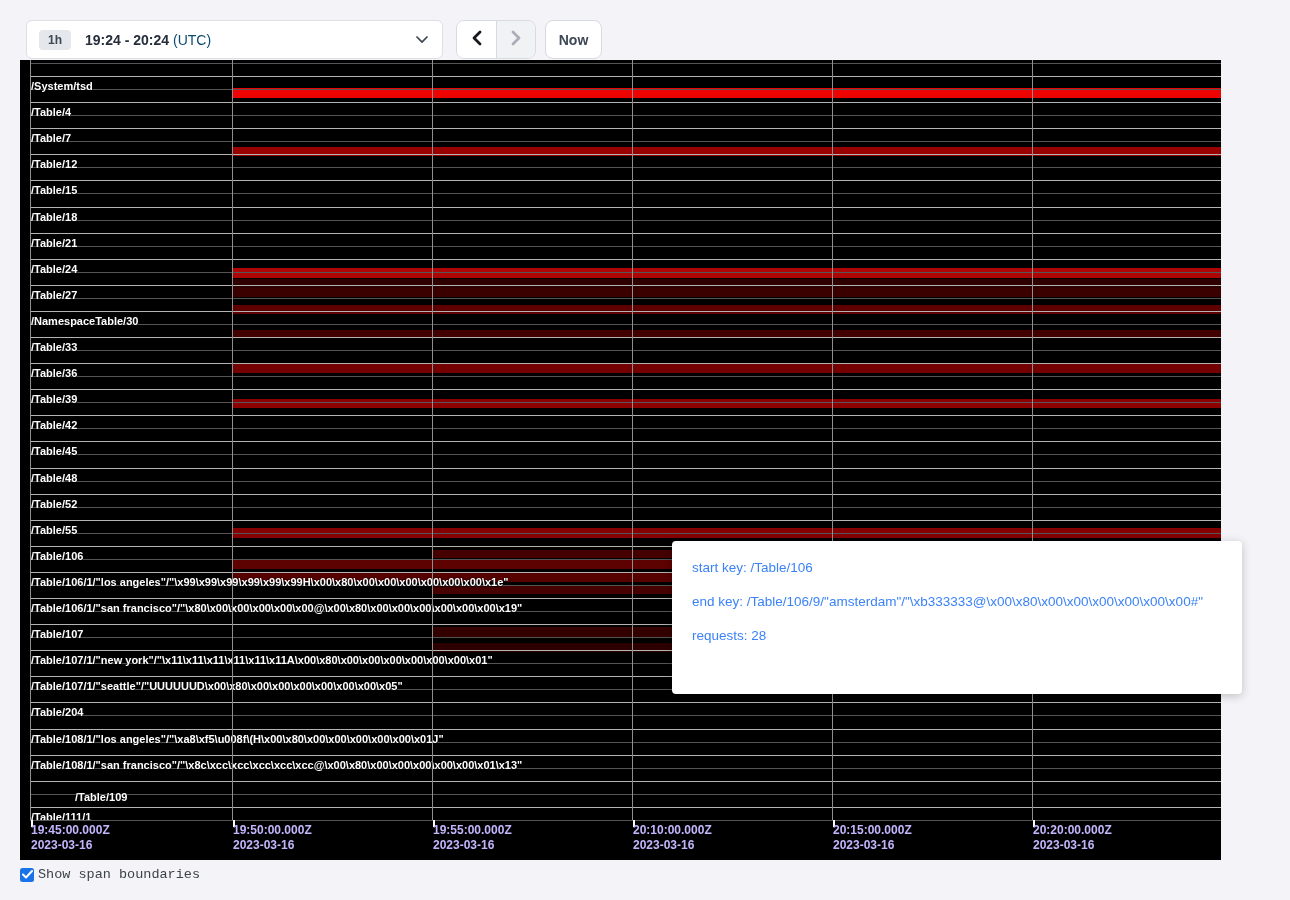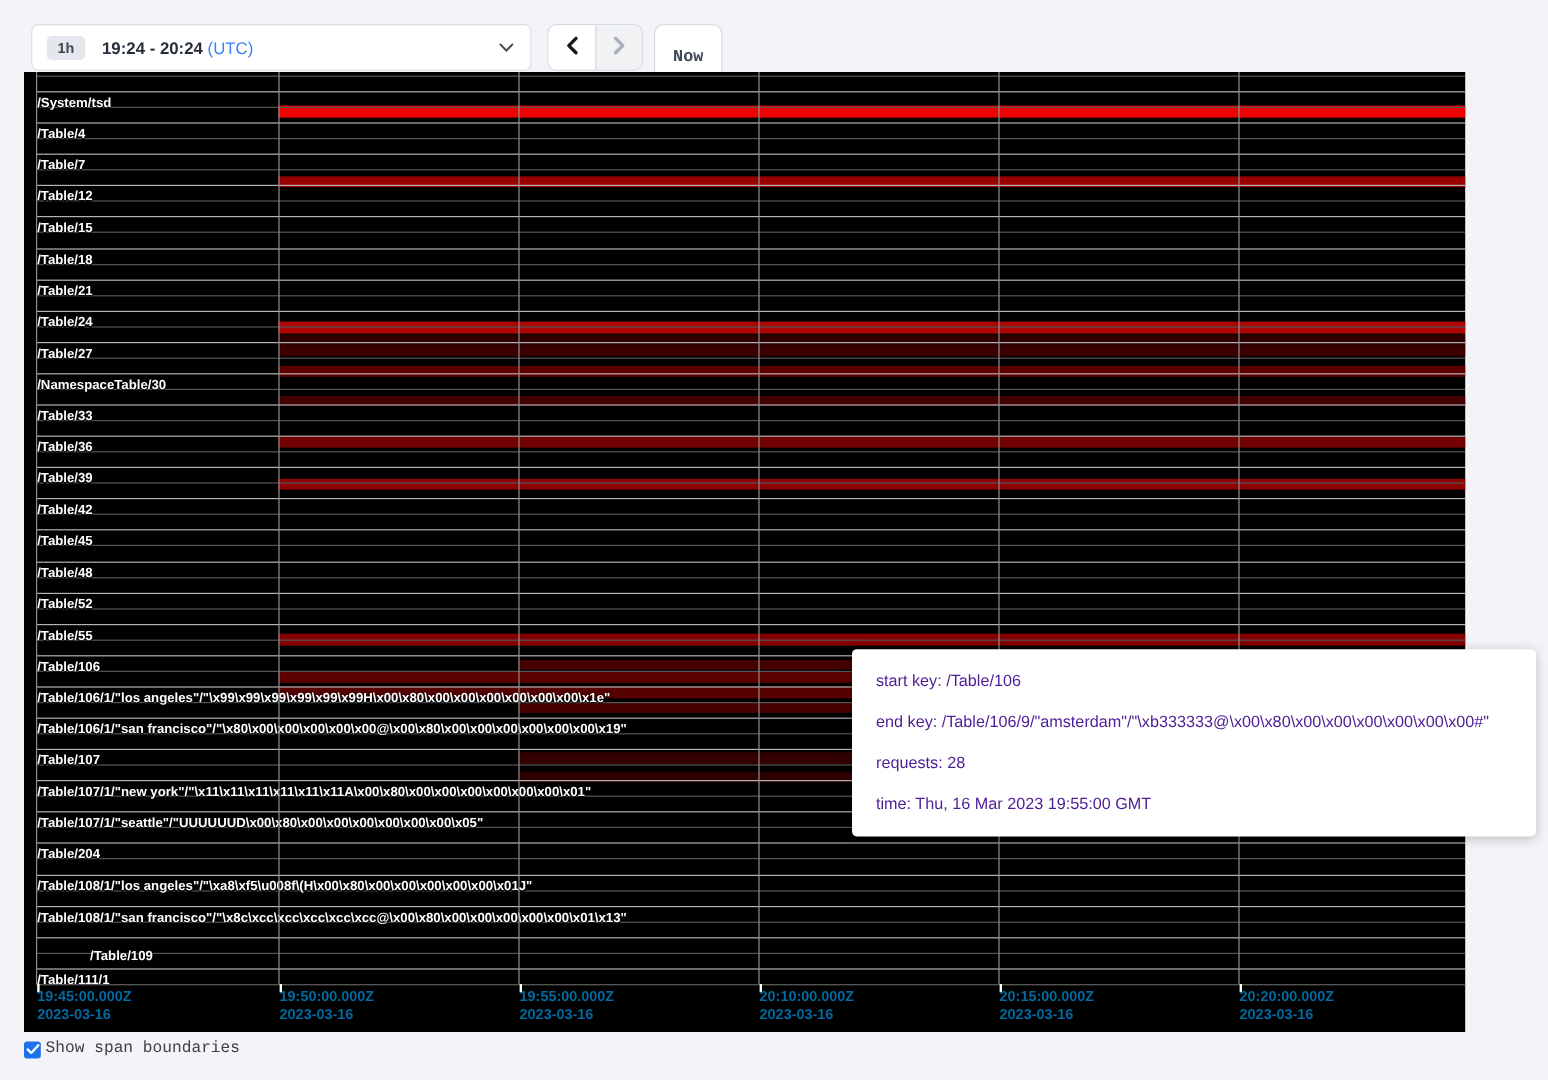--- a/index.html
+++ b/index.html
@@ -9,56 +9,56 @@
   .time-select{
     position:absolute; left:26px; top:20px; width:417px; height:39px;
     background:#fff; border:1px solid #dcdfe4; border-radius:6px;
     display:flex; align-items:center; cursor:pointer;
   }
   .duration-badge{
     margin-left:12px; background:#e4e7ec; color:#3e4754; font-weight:700;
     font-size:12px; padding:4px 9px; border-radius:4px; line-height:1;
   }
   .range-text{ margin-left:14px; font-size:14px; color:#262d3b; font-weight:700; }
-  .tz-text{ font-weight:400; color:#3b82f6; }
+  .tz-text{ font-weight:400; color:#0c4a6e; }
   .select-caret{ margin-left:auto; margin-right:14px; display:flex; }
 
   .nav-group{
     position:absolute; left:456px; top:20px; height:39px; width:80px;
     border:1px solid #d6dae1; border-radius:8px; display:flex; overflow:hidden; background:#fff;
   }
   .nav-btn{ width:50%; border:none; background:#fff; display:flex; align-items:center; justify-content:center; cursor:pointer; padding:0; }
   .nav-btn.next{ background:#f1f2f4; border-left:1px solid #d6dae1; cursor:default; }
 
   .now-btn{
-    position:absolute; left:545px; top:20px; height:55px; width:57px;
+    position:absolute; left:545px; top:20px; height:39px; width:57px;
     background:#fff; border:1px solid #d6dae1; border-radius:8px;
-    font-family:Liberation Mono, monospace; font-size:14px; font-weight:700; color:#3e4754; cursor:pointer;
+    font-family:Liberation Sans, sans-serif; font-size:14px; font-weight:700; color:#3e4754; cursor:pointer;
   }
 
   
   .canvas{ position:absolute; left:20px; top:60px; width:1201px; height:800px; background:#000; }
   .hline{ position:absolute; height:1px; left:10px; width:1191px; }
   .hline.boundary{ background:#b3b3b3; }
   .hline.minor{ background:#555; }
   .vline{ position:absolute; top:0; width:1px; height:760px; background:#8f8f8f; }
   .band{ position:absolute; }
   .row-label{
     position:absolute; left:11px; color:#fff; font-size:11px; font-weight:700;
     letter-spacing:0; white-space:nowrap; text-shadow:0 0 2px #000, 0 1px 1px #000;
   }
   .tick{ position:absolute; top:760px; width:2px; height:7px; background:#fff; }
-  .axlab{ position:absolute; top:763px; color:#0369a1; font-size:12px; font-weight:600; line-height:15px; white-space:nowrap; }
+  .axlab{ position:absolute; top:763px; color:#c4b5fd; font-size:12px; font-weight:600; line-height:15px; white-space:nowrap; }
 
   
   .tooltip{
-    position:absolute; left:710px; top:541px; width:570px; min-height:153px;
+    position:absolute; left:672px; top:541px; width:570px; min-height:153px;
     background:#fff; border-radius:4px; box-shadow:0 2px 10px rgba(0,0,0,.22);
     padding:17px 20px; display:flex; flex-direction:column; gap:14px;
-    font-size:13.5px; color:#4c1d95; line-height:20px;
+    font-size:13.5px; color:#3b82f6; line-height:20px;
   }
   .tooltip div{ white-space:nowrap; }
 
   
   .footer{ position:absolute; left:20px; top:867px; display:flex; align-items:center;font-family:Liberation Mono, monospace; }
   .checkbox{
     width:14px; height:14px; background:#1a73e8; border-radius:2.5px;
     display:inline-flex; align-items:center; justify-content:center; cursor:pointer; flex:none;
   }
   .checkbox-label{ font-size:13.5px; color:#3b4149; margin-left:4px; }
@@ -236,21 +236,20 @@
     <div class="axlab" style="left: 1013px;">
       <div>20:20:00.000Z</div>
       <div>2023-03-16</div>
     </div>
   </div>
 
 <div class="tooltip">
   <div>start key: /Table/106</div>
   <div>end key: /Table/106/9/"amsterdam"/"\xb333333@\x00\x80\x00\x00\x00\x00\x00\x00#"</div>
   <div>requests: 28</div>
-  <div>time: Thu, 16 Mar 2023 19:55:00 GMT</div>
 </div>
 
 <div class="footer">
   <span class="checkbox">
     <span>
       <svg width="11" height="9" viewBox="0 0 11 9">
           <polyline points="1,4.5 4,7.5 10,1" fill="none" stroke="#fff" stroke-width="2" stroke-linecap="round" stroke-linejoin="round"></polyline>
         </svg>
     </span>
   </span>

